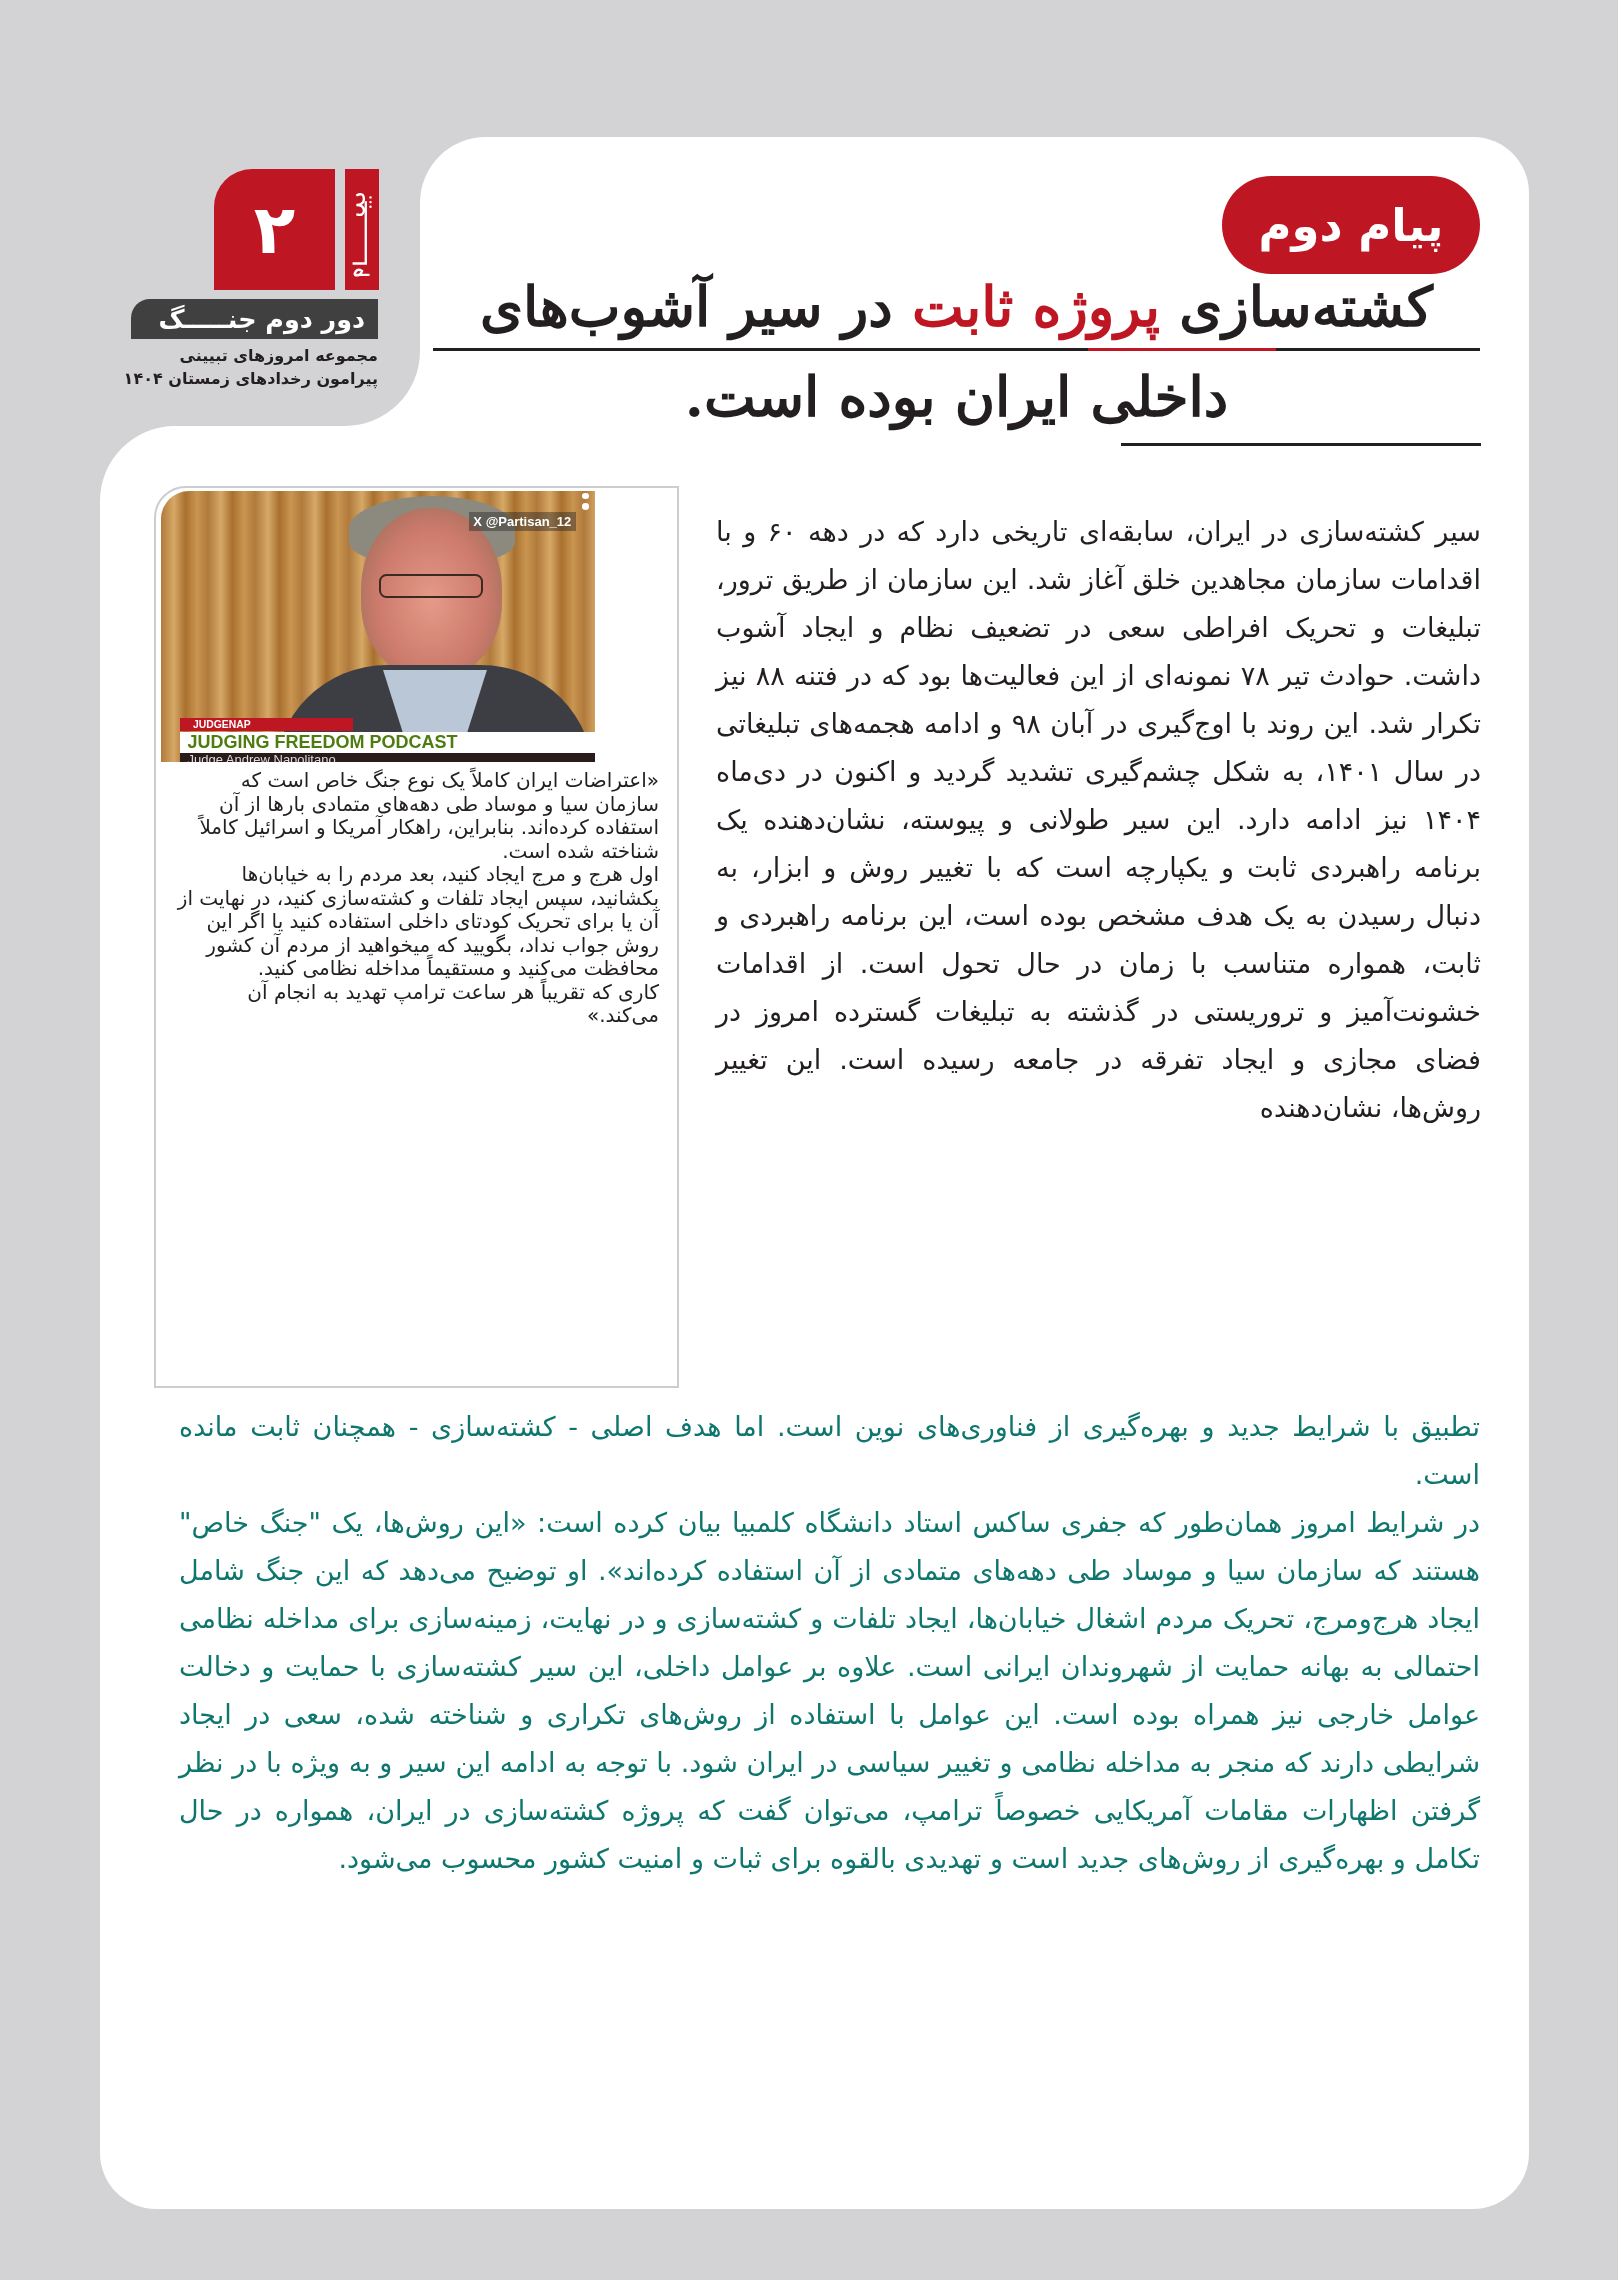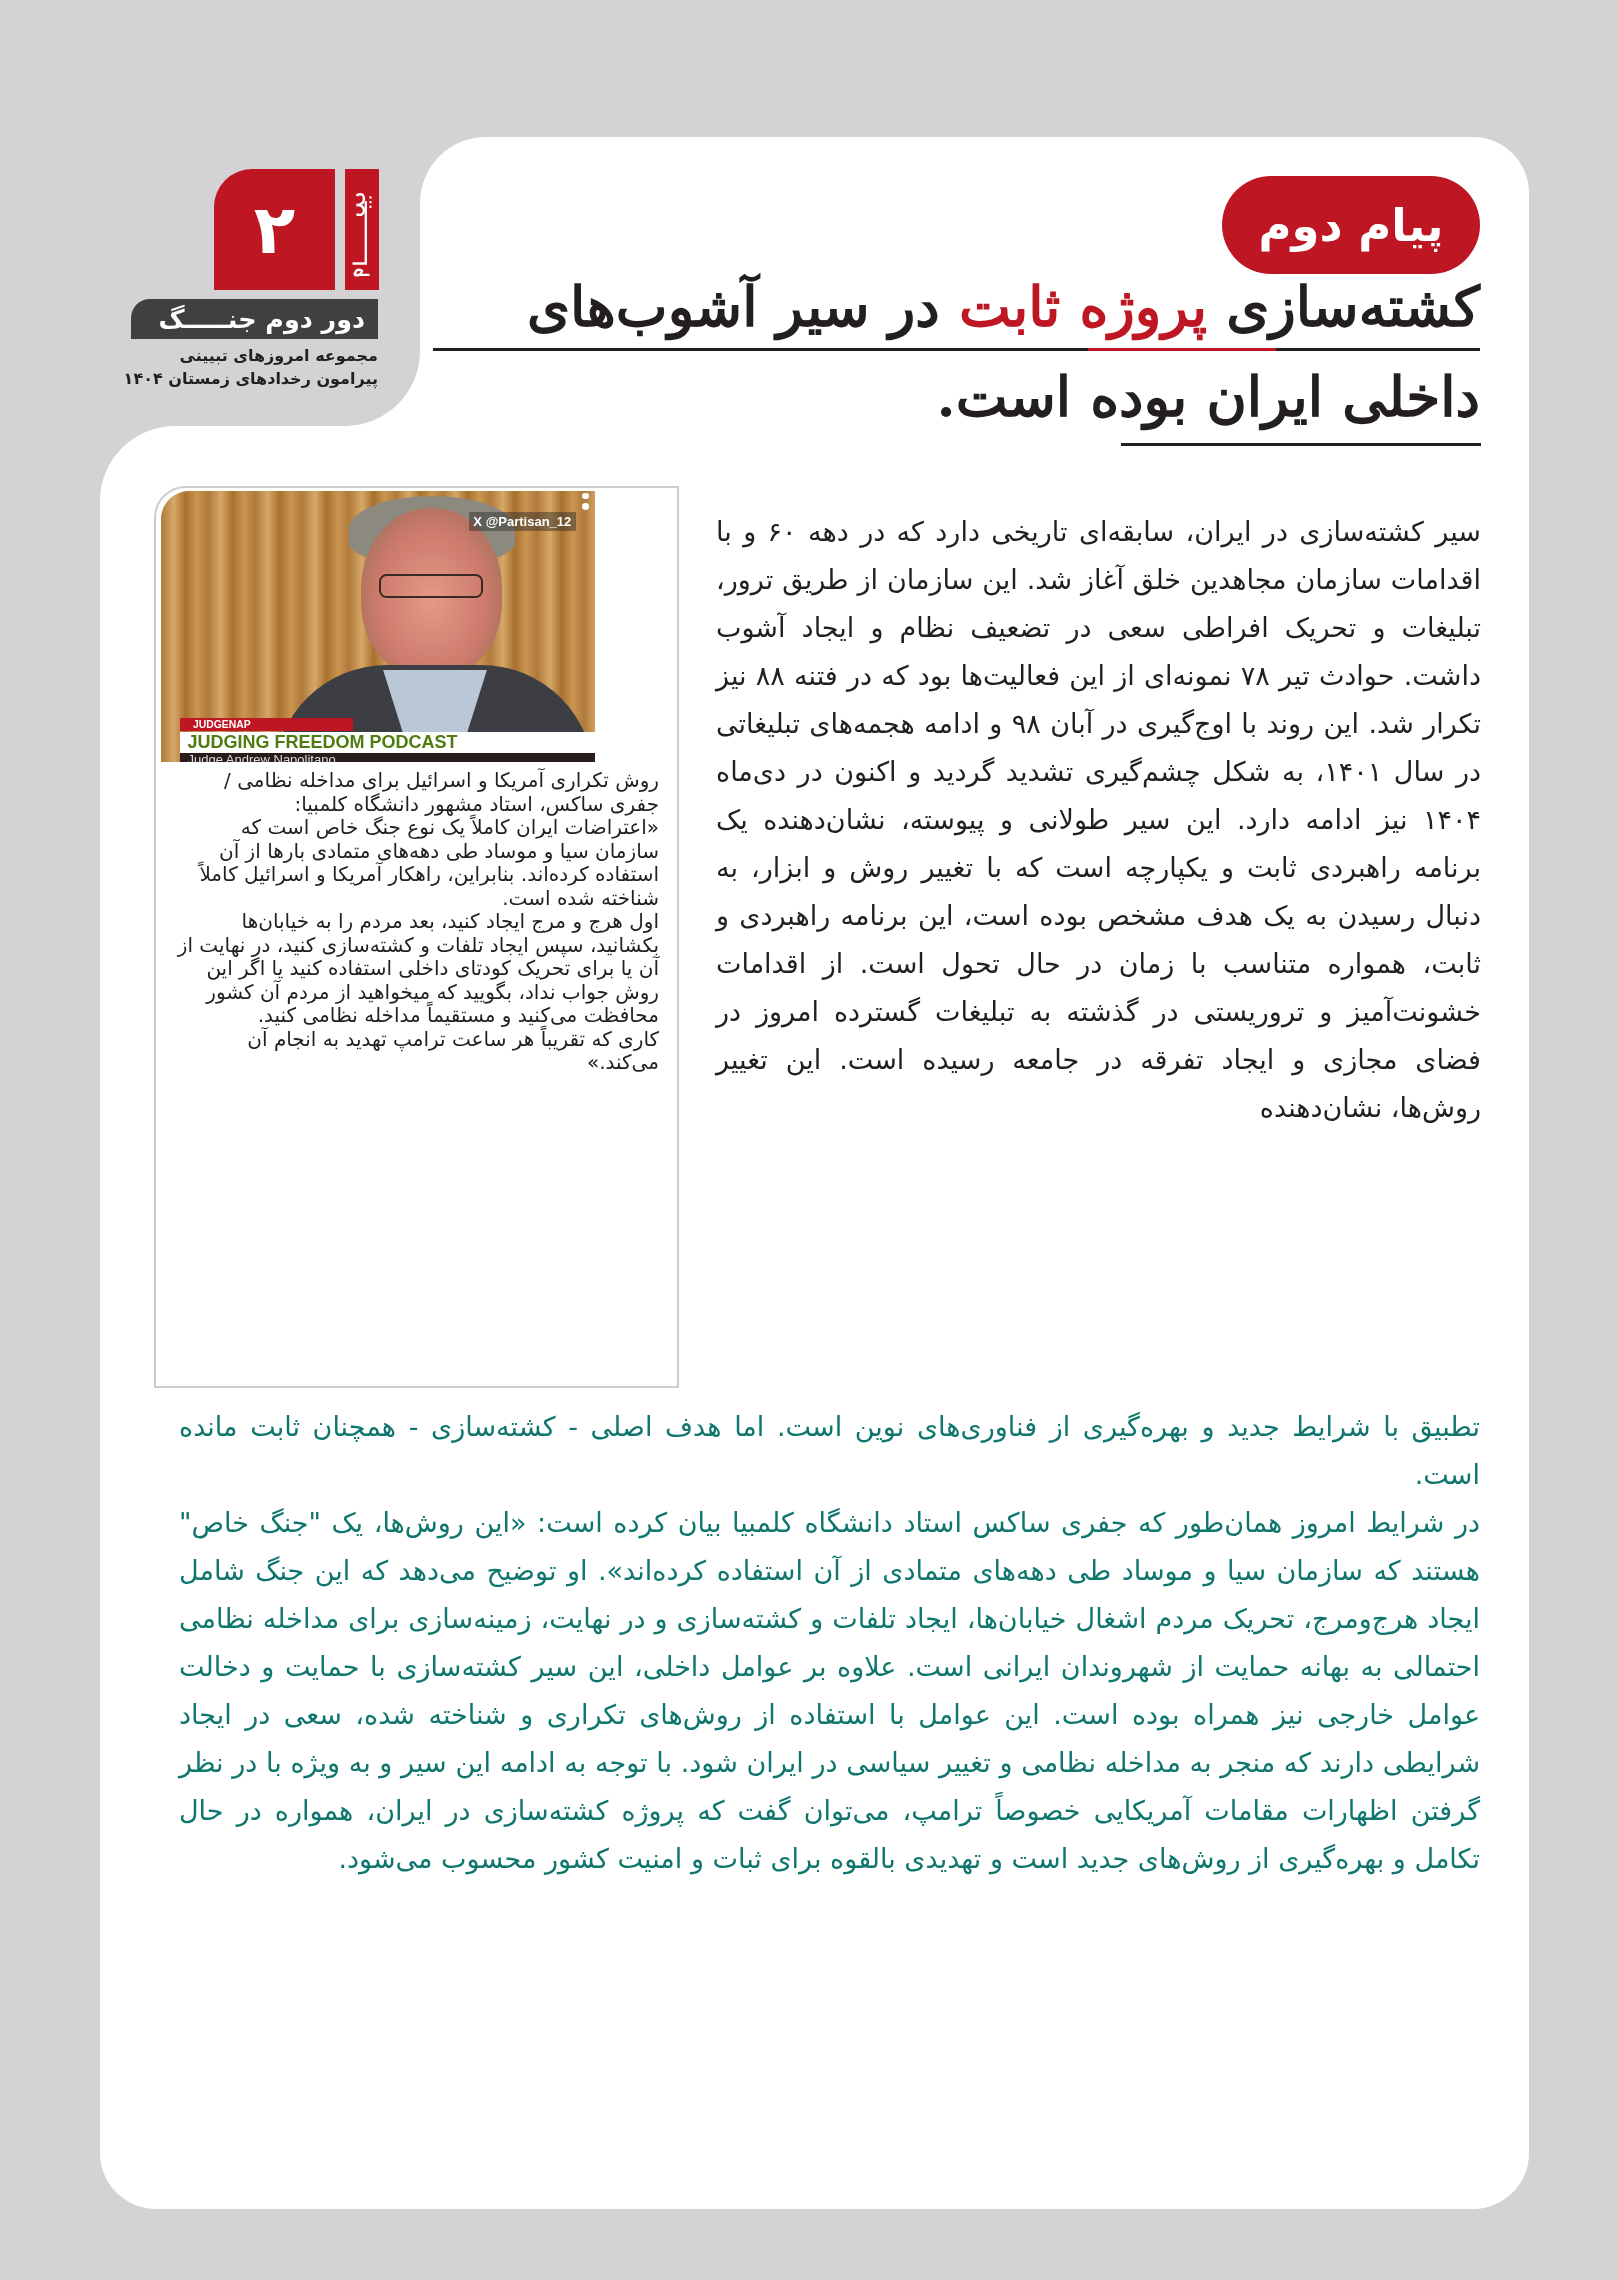--- a/index.html
+++ b/index.html
@@ -65,21 +65,21 @@
   .badge {
     position:absolute; left:1222px; top:176px; width:258px; height:98px;
     background:#be1622; border-radius:49px;
     color:#fff; font-size:45px; font-weight:bold; direction:rtl;
     display:flex; align-items:center; justify-content:center;
   }
 
   
   .title {
     position:absolute; left:433px; top:262px; width:1047px;
-    direction:rtl; text-align:right;
+    direction:rtl; text-align:center;
     font-family:"DejaVu Serif", serif; font-weight:bold; font-size:55px;
     line-height:90px; color:#231f20;
   }
   .title .hl { color:#be1622; }
   .rule1 {
     position:absolute; left:433px; top:348px; width:1047px; height:2.8px; background:#231f20;
   }
   .rule1 .red {
     position:absolute; left:655px; top:0; width:188px; height:2.8px; background:#be1622;
   }
@@ -216,21 +216,20 @@
     <div class="dots">
         <span></span>
         <span></span>
       </div>
     <div class="tag">JUDGENAP</div>
     <div class="lower">JUDGING FREEDOM PODCAST</div>
     <div class="lower2">Judge Andrew Napolitano</div>
     <div class="inset"></div>
   </div>
   <div class="caption">
-    <p>روش تکراری آمریکا و اسرائیل برای مداخله نظامی / جفری ساکس، استاد مشهور دانشگاه کلمبیا:</p>
     <p>«اعتراضات ایران کاملاً یک نوع جنگ خاص است که سازمان سیا و موساد طی دهه‌های متمادی بارها از آن استفاده کرده‌اند. بنابراین، راهکار آمریکا و اسرائیل کاملاً شناخته شده است.</p>
     <p>اول هرج و مرج ایجاد کنید، بعد مردم را به خیابان‌ها بکشانید، سپس ایجاد تلفات و کشته‌سازی کنید، در نهایت از آن یا برای تحریک کودتای داخلی استفاده کنید یا اگر این روش جواب نداد، بگویید که میخواهید از مردم آن کشور محافظت می‌کنید و مستقیماً مداخله نظامی کنید.</p>
     <p>کاری که تقریباً هر ساعت ترامپ تهدید به انجام آن می‌کند.»</p>
   </div>
 </div>
 
 <div class="body-top">
   <p>سیر کشته‌سازی در ایران، سابقه‌ای تاریخی دارد که در دهه ۶۰ و با اقدامات سازمان مجاهدین خلق آغاز شد. این سازمان از طریق ترور، تبلیغات و تحریک افراطی سعی در تضعیف نظام و ایجاد آشوب داشت. حوادث تیر ۷۸ نمونه‌ای از این فعالیت‌ها بود که در فتنه ۸۸ نیز تکرار شد. این روند با اوج‌گیری در آبان ۹۸ و ادامه هجمه‌های تبلیغاتی در سال ۱۴۰۱، به شکل چشم‌گیری تشدید گردید و اکنون در دی‌ماه ۱۴۰۴ نیز ادامه دارد. این سیر طولانی و پیوسته، نشان‌دهنده یک برنامه راهبردی ثابت و یکپارچه است که با تغییر روش و ابزار، به دنبال رسیدن به یک هدف مشخص بوده است، این برنامه راهبردی و ثابت، همواره متناسب با زمان در حال تحول است. از اقدامات خشونت‌آمیز و تروریستی در گذشته به تبلیغات گسترده امروز در فضای مجازی و ایجاد تفرقه در جامعه رسیده است. این تغییر روش‌ها، نشان‌دهنده</p>
 </div>
 <div class="body-full">

